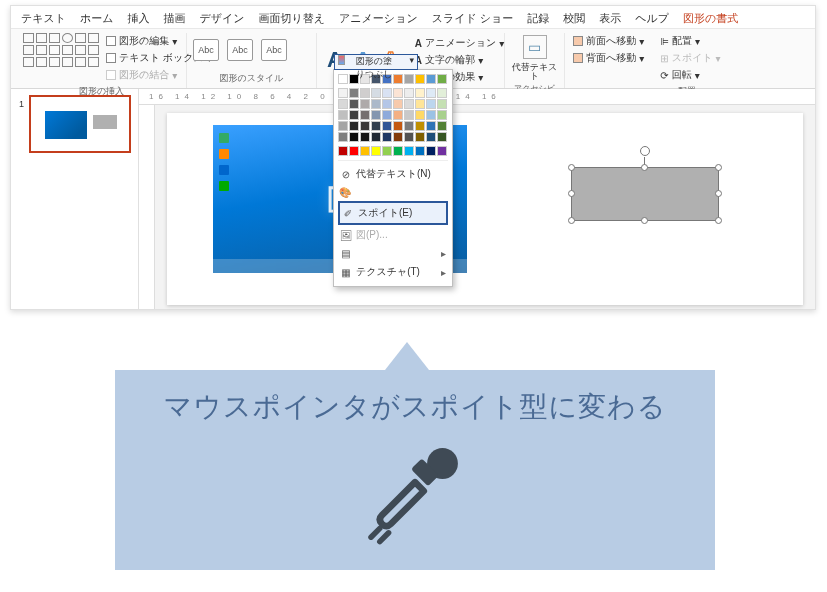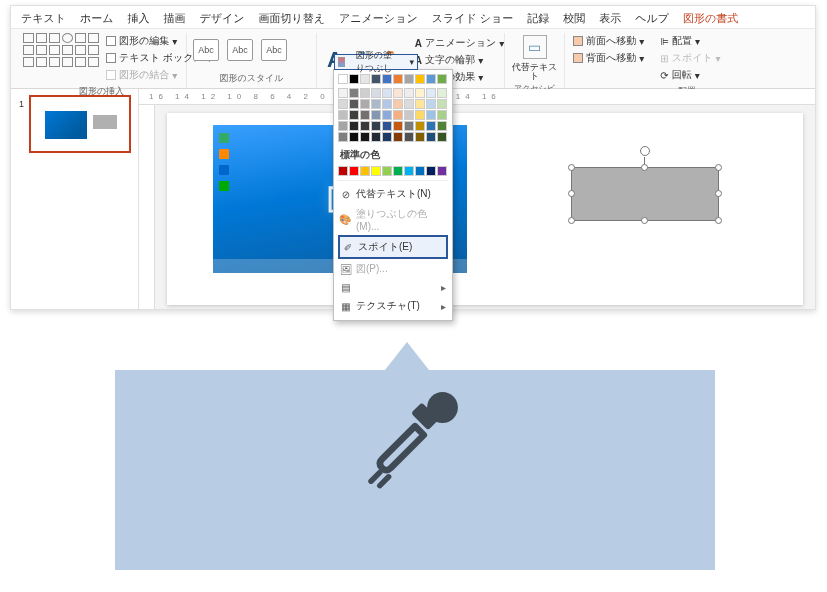--- a/index.html
+++ b/index.html
@@ -43,21 +43,21 @@
 .rot { position: absolute; top: -22px; left: 50%; width: 10px; height: 10px; border: 1.5px solid #777; border-radius: 50%; transform: translateX(-50%); }
 .rot:after { content: ""; position: absolute; top: 10px; left: 3px; width: 1px; height: 10px; background: #777; }
 .dropdown { position: absolute; top: 40px; left: 322px; width: 120px; background: #fff; border: 1px solid #bfbfbf; box-shadow: 2px 3px 6px rgba(0,0,0,0.25); z-index: 50; padding: 4px; font-size: 10px; }
 .dd-head { padding: 2px 2px 4px; font-weight: bold; color: #444; }
 .swatch-grid { display: grid; grid-template-columns: repeat(10, 10px); gap: 1px; margin-bottom: 4px; }
 .sw { width: 10px; height: 10px; border: 1px solid #ccc; }
 .dd-item { display: flex; align-items: center; gap: 4px; padding: 3px 2px; color: #333; }
 .dd-item.hl { border: 2px solid #2b579a; background: #eaf1fb; }
 .dd-item .iico { width: 12px; display: inline-flex; justify-content: center; color: #555; }
 .arrow-r { margin-left: auto; color: #666; }
-.dd-trigger { position: absolute; top: -16px; left: 0; width: 84px; height: 16px; border: 1px solid #2b579a; background: #f0f4fb; font-size: 9px; display: flex; align-items: center; gap: 11px; padding: 0 3px; }
+.dd-trigger { position: absolute; top: -16px; left: 0; width: 84px; height: 16px; border: 1px solid #2b579a; background: #f0f4fb; font-size: 9px; display: flex; gap: 11px; padding: 0 3px; }
 .callout { position: absolute; top: 370px; left: 115px; width: 600px; height: 200px; background: #b8cce4; }
 .callout:before { content: ""; position: absolute; top: -28px; left: 270px; border-left: 22px solid transparent; border-right: 22px solid transparent; border-bottom: 28px solid #b8cce4; }
 .callout-text { text-align: center; font-size: 28px; color: #4a6a94; padding-top: 18px; letter-spacing: 1px; }
 .eyedrop-big { display: block; margin: 10px auto 0; }
 </style>
 </head>
 <body>
 
 <div class="app-window">
   <div class="menubar">
@@ -214,41 +214,39 @@
           <div class="sw" style="background: rgb(12, 12, 12);"></div>
           <div class="sw" style="background: rgb(22, 22, 22);"></div>
           <div class="sw" style="background: rgb(34, 42, 53);"></div>
           <div class="sw" style="background: rgb(31, 56, 100);"></div>
           <div class="sw" style="background: rgb(131, 60, 11);"></div>
           <div class="sw" style="background: rgb(82, 82, 82);"></div>
           <div class="sw" style="background: rgb(127, 95, 0);"></div>
           <div class="sw" style="background: rgb(31, 78, 121);"></div>
           <div class="sw" style="background: rgb(55, 86, 35);"></div>
         </div>
-      <div class="dd-head">標準の色</div>
       <div class="swatch-grid" id="std-row">
           <div class="sw" style="background: rgb(192, 0, 0);"></div>
           <div class="sw" style="background: rgb(255, 0, 0);"></div>
           <div class="sw" style="background: rgb(255, 192, 0);"></div>
           <div class="sw" style="background: rgb(255, 255, 0);"></div>
           <div class="sw" style="background: rgb(146, 208, 80);"></div>
           <div class="sw" style="background: rgb(0, 176, 80);"></div>
           <div class="sw" style="background: rgb(0, 176, 240);"></div>
           <div class="sw" style="background: rgb(0, 112, 192);"></div>
           <div class="sw" style="background: rgb(0, 32, 96);"></div>
           <div class="sw" style="background: rgb(112, 48, 160);"></div>
         </div>
       <div style="height:4px;border-top:1px solid #eee;margin-top:4px"></div>
       <div class="dd-item">
           <span class="iico">⊘</span>
           <span>代替テキスト(N)</span>
         </div>
       <div class="dd-item" style="color:#aaa">
           <span class="iico">🎨</span>
-          <span>塗りつぶしの色(M)...</span>
         </div>
       <div class="dd-item hl">
           <span class="iico">✐</span>
           <span>スポイト(E)</span>
         </div>
       <div class="dd-item" style="color:#aaa">
           <span class="iico">🖼</span>
           <span>図(P)...</span>
         </div>
       <div class="dd-item">
@@ -293,20 +291,21 @@
           <span class="handle" style="bottom:-4px;left:-4px"></span>
             <span class="handle" style="bottom:-4px;left:calc(50% - 4px)"></span>
             <span class="handle" style="bottom:-4px;right:-4px"></span>
         </div>
       </div>
     </div>
   </div>
 </div>
 
 <div class="callout">
+  <div class="callout-text">マウスポインタがスポイト型に変わる</div>
   <svg class="eyedrop-big" width="110" height="110" viewBox="0 0 100 100">
     <g fill="#3f4a55">
       <circle cx="75" cy="25" r="14"></circle>
       <rect x="48" y="26" width="22" height="14" rx="3" transform="rotate(45 59 33)"></rect>
       <path d="M50 42 L58 50 L28 80 Q24 84 20 80 Q16 76 20 72 Z" fill="none" stroke="#3f4a55" stroke-width="6" stroke-linejoin="round"></path>
       <path d="M18 84 L10 92" stroke="#3f4a55" stroke-width="5" stroke-linecap="round"></path>
       <path d="M26 88 L18 96" stroke="#3f4a55" stroke-width="5" stroke-linecap="round"></path>
     </g>
   </svg>
 </div>

